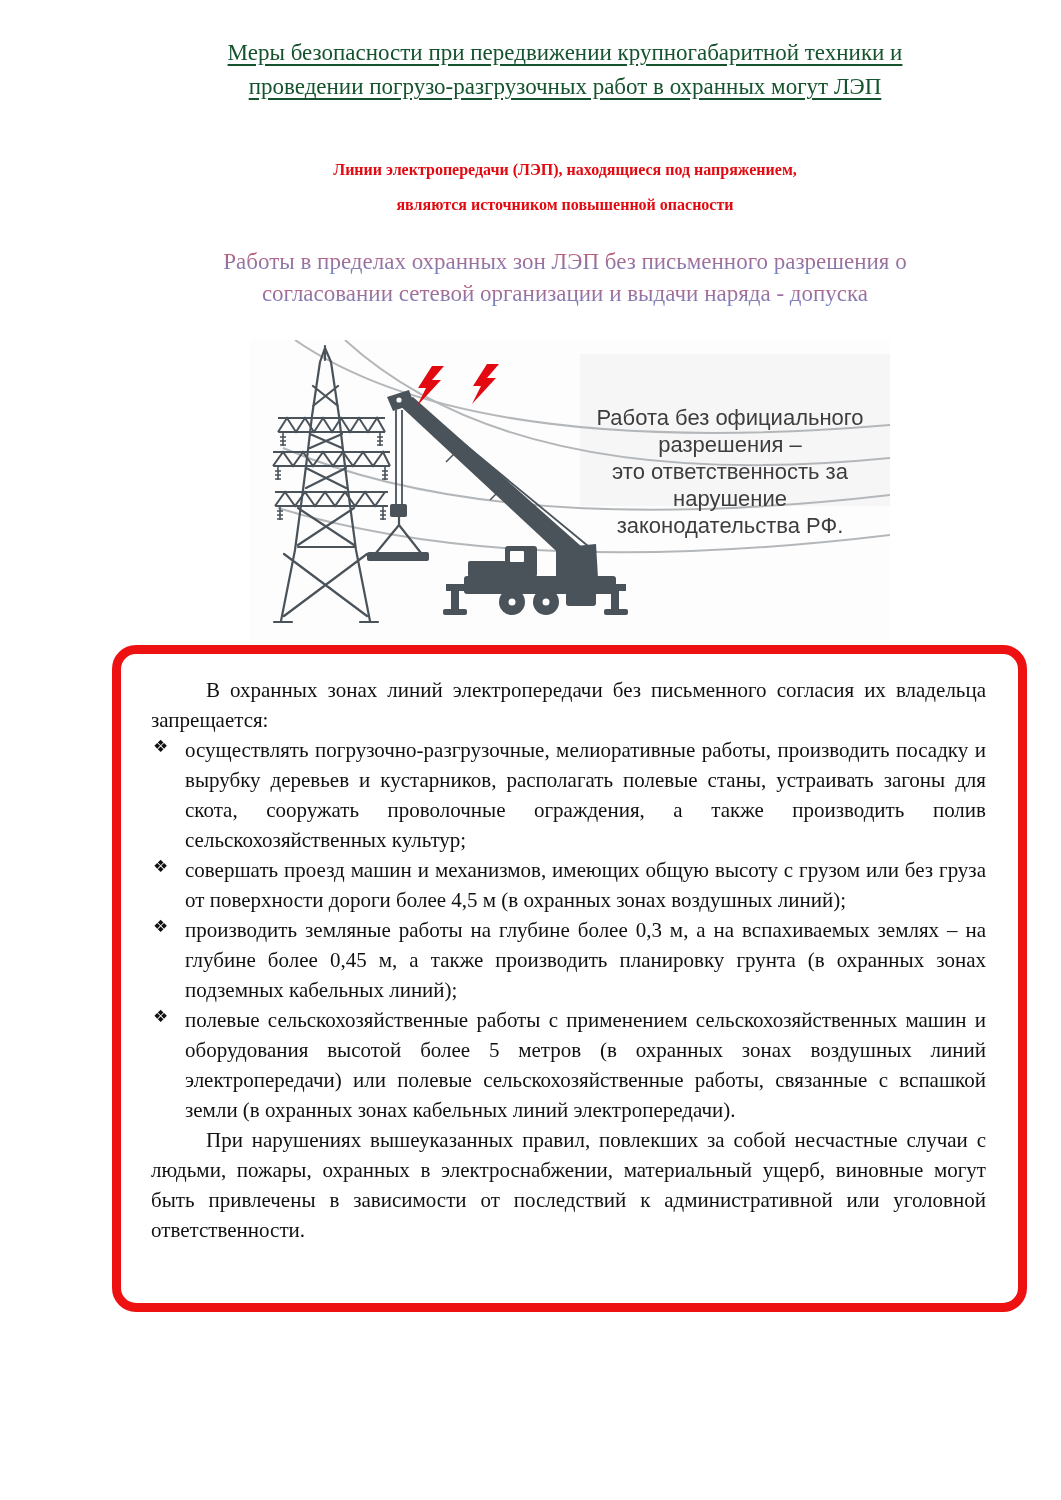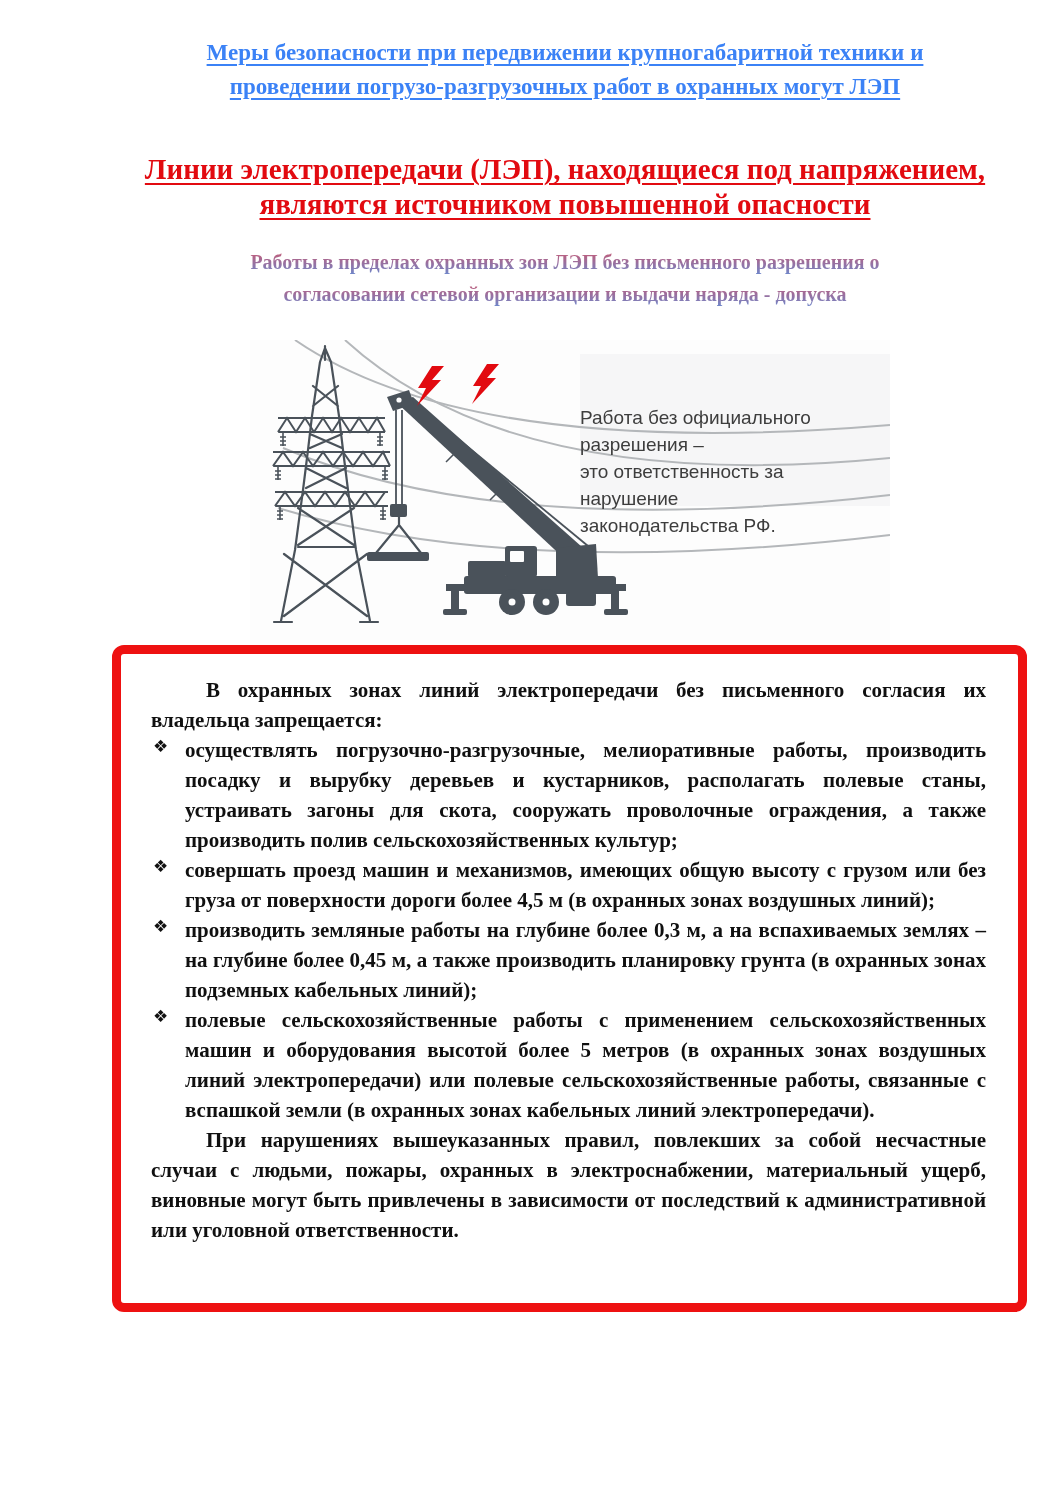--- a/index.html
+++ b/index.html
@@ -9,71 +9,71 @@
     background:#ffffff;
     font-family:"Liberation Serif","DejaVu Serif",serif;
     overflow:hidden;
   }
   .abs{position:absolute;}
   .centered{left:70px;width:990px;text-align:center;}
 
   
   .title-block{top:36px;}
   .title-line{
-    font-size:23px;font-weight:bold;line-height:34px;color:#3b82f6;
+    font-size:23px;font-weight:normal;line-height:34px;color:#14532d;
     text-decoration:underline;text-underline-offset:4px;text-decoration-thickness:2px;
   }
   .subtitle{font-size:23px;line-height:34px;color:#111;}
 
   
   .danger-heading{top:152px;}
   .danger-line{
-    font-size:29px;font-weight:bold;line-height:35px;
+    font-size:16px;font-weight:bold;line-height:35px;
     color:var(--accent-red,#e20a10);
-    text-decoration:underline;text-underline-offset:4px;text-decoration-thickness:2px;
+    text-underline-offset:4px;text-decoration-thickness:2px;
   }
 
   
   .permit-heading{top:246px;}
   .grad-line{
-    font-size:20px;font-weight:bold;line-height:32px;
+    font-size:23px;font-weight:normal;line-height:32px;
     color:#a0649a;
   }
   @supports ((-webkit-background-clip:text) or (background-clip:text)){
     .grad-line{
       background-image:linear-gradient(180deg,var(--gradient-top,#d0546a) 8%,var(--gradient-bottom,#6f86c9) 88%);
       -webkit-background-clip:text;background-clip:text;
       color:transparent;
     }
   }
 
   
   .illustration{left:250px;top:340px;width:640px;height:300px;margin:0;}
   .illustration svg{display:block;}
   .ill-caption{
     position:absolute;left:330px;top:64px;width:300px;
     font-family:"Liberation Sans","DejaVu Sans",sans-serif;
-    font-size:19px;line-height:27px;color:var(--caption-text,#3d3d3d);
+    font-size:22px;line-height:27px;color:var(--caption-text,#3d3d3d);
+    text-align:center;
   }
   .tower-stroke{stroke:var(--silhouette,#4a525a);stroke-width:2.2;fill:none;stroke-linecap:round;}
   .arm-stroke{stroke:var(--silhouette,#4a525a);stroke-width:2;fill:none;}
   .ins-stroke{stroke:var(--silhouette,#4a525a);stroke-width:1.6;fill:none;}
   .wire{stroke:var(--wire,#b4b7ba);stroke-width:2;fill:none;}
   .crane-fill{fill:var(--silhouette,#4a525a);}
   .crane-line{stroke:var(--silhouette,#4a525a);fill:none;}
   .bolt{fill:var(--accent-red,#e3161c);}
 
   
   .rules-box{
     left:112px;top:645px;width:915px;height:667px;
     box-sizing:border-box;
     border:9px solid var(--border-red,#ee1111);
-    border-radius:12px;
+    border-radius:24px;
     padding:21px 32px 0 30px;
-    font-weight:bold;
   }
   .rules-box p,.rules-box ul,.rules-box li{margin:0;padding:0;}
   .body-text{
     font-size:21px;line-height:30px;color:#101010;
     text-align:justify;
   }
   .indent{text-indent:55px;}
   .rules-list{list-style:none;}
   .rules-list li{position:relative;padding-left:34px;text-align:justify;}
   .bullet-mark{

